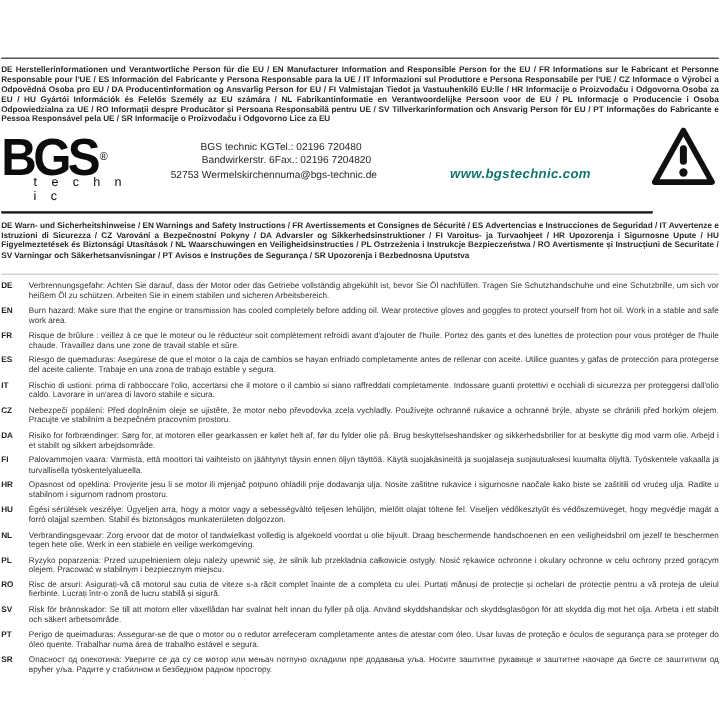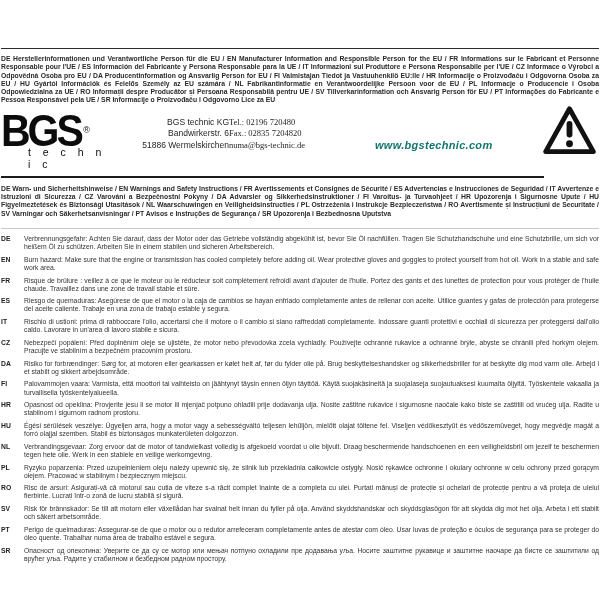--- a/index.html
+++ b/index.html
@@ -51,21 +51,21 @@
   }
   .logo-sub {
     font-size: 10.5px; font-weight: normal; letter-spacing: 4.5px;
     color: #0c0c0c; margin: -4px 0 0 27px;
   }
   .addr-block, .contact-block {
     font-size: 8.5px; line-height: 11.5px;
     padding-top: 7px; flex: none;
   }
   .addr-block { width: 112px; margin-left: 8px; text-align: right; }
-  .contact-block { width: 110px; font-family: Liberation Serif, serif; }
+  .contact-block { width: 110px; }
   .website {
     font-size: 11px; font-weight: bold; letter-spacing: 0.3px;
     color: #0f766e; margin: 29px 0 0 36px; flex: none; font-style: italic;
   }
   .warn-triangle {
     position: absolute; right: 3px; top: 1px;
     width: 53px; height: 49px;
   }
 
   .warnings-list { margin-top: 4px; }
@@ -94,26 +94,26 @@
     <div class="logo">
       <div class="logo-main">
         <span>BGS</span><span class="logo-reg">®</span>
       </div>
       <div class="logo-sub">t e c h n i c</div>
     </div>
 
     <div class="addr-block">
       <div>BGS technic KG</div>
       <div>Bandwirkerstr. 6</div>
-      <div>51886 Wermelskirchen</div>
+      <div>52753 Wermelskirchen</div>
     </div>
 
     <div class="contact-block">
       <div>Tel.: 02196 720480</div>
-      <div>Fax.: 02835 7204820</div>
+      <div>Fax.: 02196 7204820</div>
       <div>numa@bgs-technic.de</div>
     </div>
 
     <div class="website">www.bgstechnic.com</div>
 
     <svg class="warn-triangle" viewBox="0 0 100 92" aria-hidden="true">
       <path d="M50 5 L95 86 L5 86 Z" fill="none" stroke="#111" stroke-width="9" stroke-linejoin="round"></path>
       <rect x="44.5" y="28" width="11" height="31" rx="5.5" fill="#111"></rect>
       <circle cx="50" cy="71" r="6.5" fill="#111"></circle>
     </svg>

